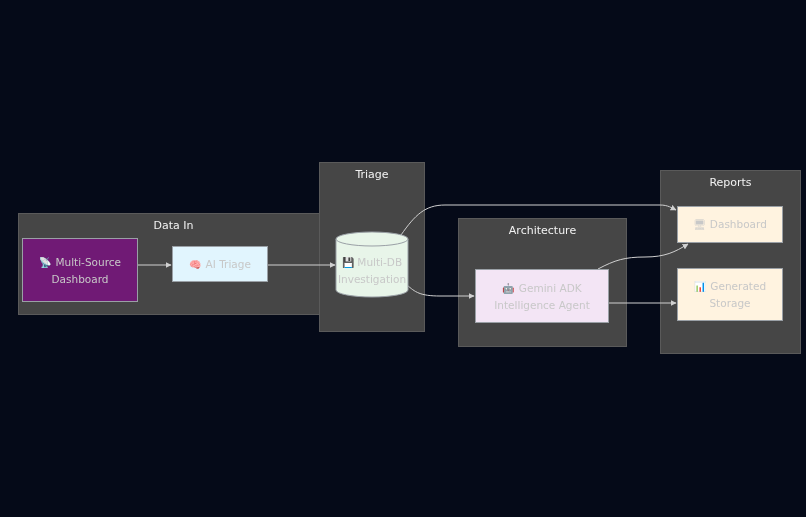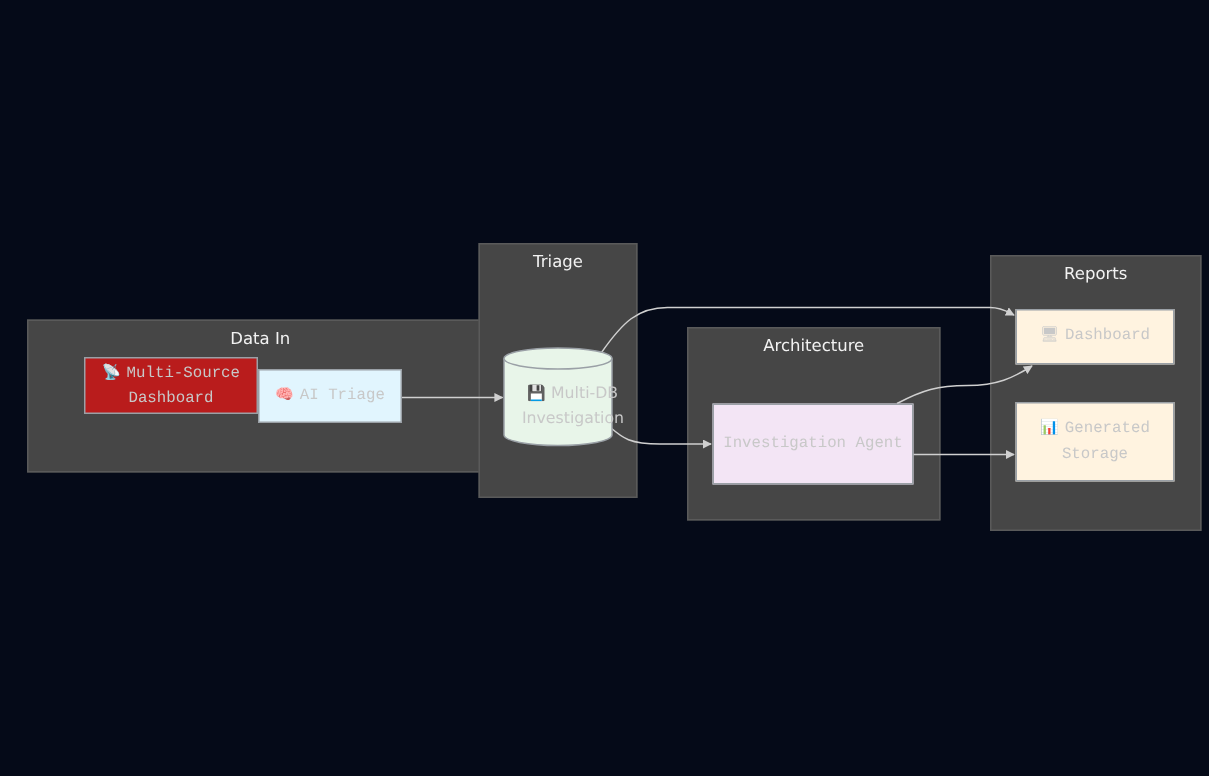--- a/index.html
+++ b/index.html
@@ -1,23 +1,23 @@
 <!DOCTYPE html>
 <html><head>
 <meta charset="utf-8">
 <style>
   html, body { margin:0; padding:0; }
   body { width:806px; height:517px; background:#050a18; position:relative; overflow:hidden; font-family:"DejaVu Sans", sans-serif; }
   .cluster { position:absolute; background:#464646; border:1px solid #5a5a5a; box-sizing:border-box; }
   .cluster-title { position:absolute; left:0; right:0; top:5px; text-align:center; color:#f2f2f2; font-size:11px; }
-  .node { position:absolute; box-sizing:border-box; border:1px solid #9aa0a6; display:flex; align-items:center; justify-content:center; text-align:center; color:#c8c8c8; font-size:10.5px; line-height:16px; overflow:hidden;font-family:Liberation Mono, monospace; }
+  .node { position:absolute; box-sizing:border-box; border:1px solid #9aa0a6; display:flex; align-items:center; justify-content:center; text-align:center; color:#c8c8c8; font-size:10.5px; line-height:16px; overflow:hidden; }
   .node .lbl { white-space:nowrap; overflow:hidden; }
   .node .ic { font-size:10px; margin-right:4px; }
   svg.edges { position:absolute; left:0; top:0; pointer-events:none; }
-  .cyl-text { position:absolute; text-align:center; color:#c8c8c8; font-size:10.5px; line-height:16px;padding-left:10px; }
+  .cyl-text { position:absolute; text-align:center; color:#c8c8c8; font-size:10.5px; line-height:16px; }
 </style>
 </head>
 <body>
 
 <div class="cluster" style="left:18px;top:213px;width:311px;height:102px;">
   <div class="cluster-title">Data In</div>
 </div>
 <div class="cluster" style="left:319px;top:162px;width:106px;height:170px;">
   <div class="cluster-title">Triage</div>
 </div>
@@ -40,39 +40,40 @@
   <path d="M407,285 C415,292 420,296 440,296 L474,296" stroke="#d0d0d0" stroke-width="1" fill="none" marker-end="url(#arr)"></path>
   <path d="M598,269 C615,260 625,257 645,257 C665,257 675,252 688,244" stroke="#d0d0d0" stroke-width="1" fill="none" marker-end="url(#arr)"></path>
   <path d="M609,303 L676,303" stroke="#d0d0d0" stroke-width="1" fill="none" marker-end="url(#arr)"></path>
 
   <g>
     <path d="M336,239 L336,290 A36,7 0 0 0 408,290 L408,239" fill="#e8f5e9" stroke="#9aa0a6" stroke-width="1"></path>
     <ellipse cx="372" cy="239" rx="36" ry="7" fill="#e8f5e9" stroke="#9aa0a6" stroke-width="1"></ellipse>
   </g>
 </svg>
 
-<div class="node" style="left:22px;top:238px;width:116px;height:38px;background:#b91c1c;margin-left:34px;">
+<div class="node" style="left:22px;top:238px;width:116px;height:64px;background:#701a75;">
   <div>
     <div class="lbl"><span class="ic">📡</span><span>Multi-Source</span></div>
     <div class="lbl">Dashboard</div>
   </div>
 </div>
 
 <div class="node" style="left:172px;top:246px;width:96px;height:36px;background:#e1f5fe;">
   <div class="lbl"><span class="ic">🧠</span><span>AI Triage</span></div>
 </div>
 
 <div class="cyl-text" style="left:336px;top:254px;width:72px;">
   <div><span class="ic" style="font-size:10px;margin-right:3px;">💾</span><span>Multi-DB</span></div>
   <div>Investigation</div>
 </div>
 
 <div class="node" style="left:475px;top:269px;width:134px;height:54px;background:#f3e5f5;">
   <div>
-    <div class="lbl">Investigation Agent</div>
+    <div class="lbl"><span class="ic">🤖</span><span>Gemini ADK</span></div>
+    <div class="lbl">Intelligence Agent</div>
   </div>
 </div>
 
 <div class="node" style="left:677px;top:206px;width:106px;height:37px;background:#fff3e0;">
   <div class="lbl"><span class="ic">🖥</span><span>Dashboard</span></div>
 </div>
 
 <div class="node" style="left:677px;top:268px;width:106px;height:53px;background:#fff3e0;">
   <div>
     <div class="lbl"><span class="ic">📊</span><span>Generated</span></div>

